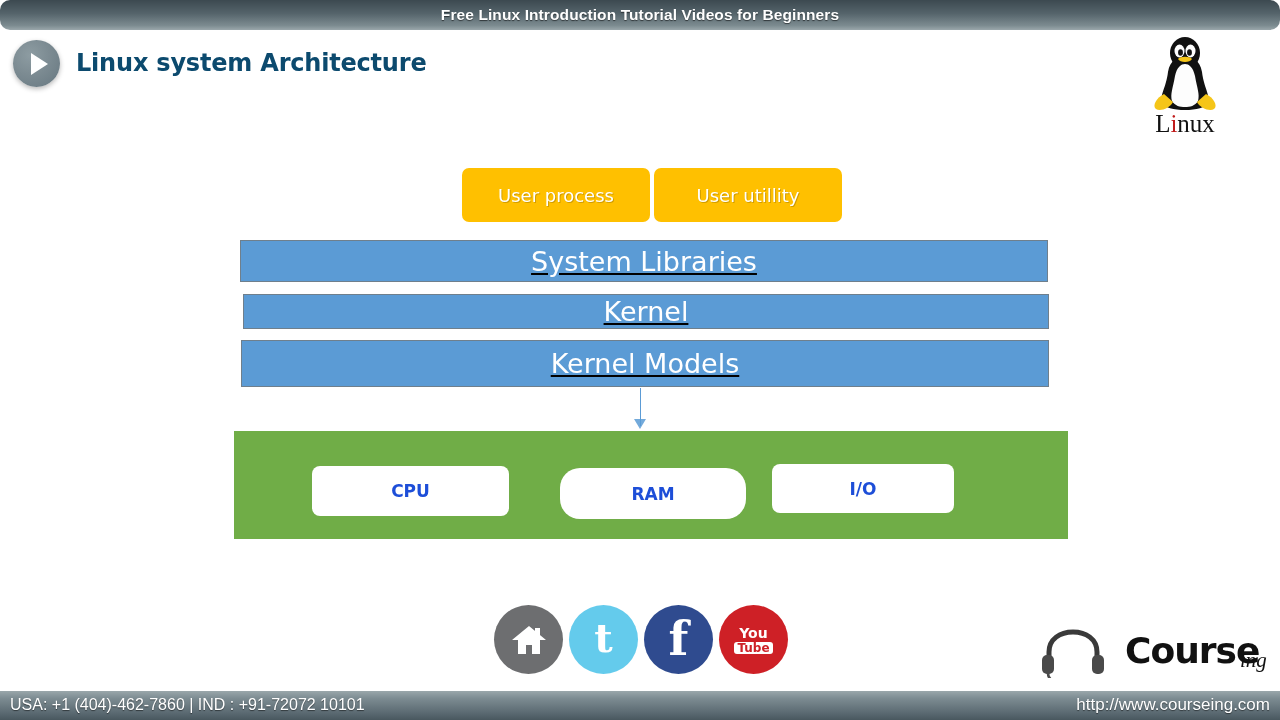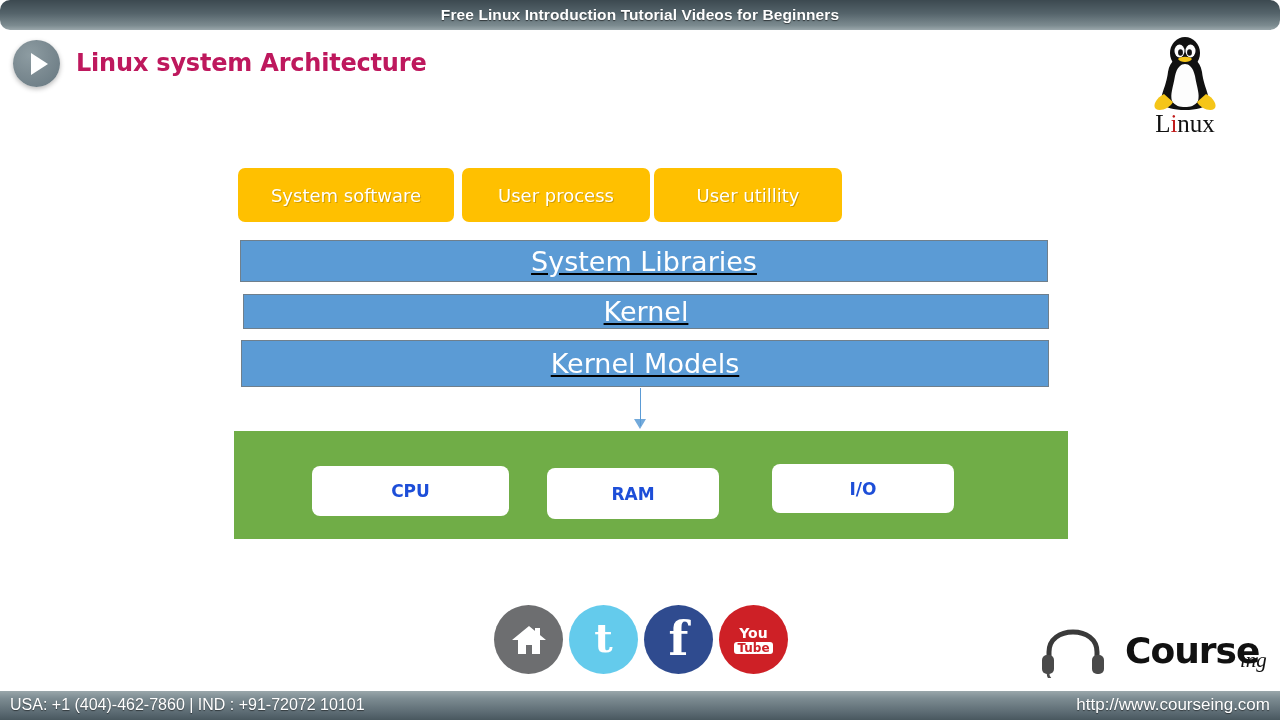--- a/index.html
+++ b/index.html
@@ -33,21 +33,21 @@
     display: flex; align-items: center; justify-content: center;
   }
   .play-btn .tri {
     width: 0; height: 0; margin-left: 5px;
     border-left: 17px solid #ffffff;
     border-top: 11px solid transparent;
     border-bottom: 11px solid transparent;
   }
   .slide-title {
     position: absolute; left: 76px; top: 49px;
-    font-size: 24px; font-weight: bold; color: #be185d;
+    font-size: 24px; font-weight: bold; color: #0c4a6e;
     font-family: "DejaVu Sans", sans-serif;
     letter-spacing: -0.2px;
   }
 
   
   .tux-wrap { position: absolute; left: 1142px; top: 36px; width: 86px; height: 100px; }
   .tux-word {
     position: absolute; left: 0; top: 74px; width: 86px;
     text-align: center; font-family: "Liberation Serif", serif;
     font-size: 25px; color: #111; letter-spacing: 0px;
@@ -102,21 +102,21 @@
   }
   .hwbox {
     position: absolute; background: #ffffff; border-radius: 8px;
     display: flex; align-items: center; justify-content: center;
   }
   .hwbox span {
     color: #1d4ed8; font-size: 17px; font-weight: bold;
     font-family: "DejaVu Sans", sans-serif;
   }
   .hw0 { left: 312px; top: 466px; width: 197px; height: 50px; }
-  .hw1 { left: 547px; top: 468px; width: 172px; height: 51px; }
+  .hw1 { left: 560px; top: 468px; width: 186px; height: 51px; border-radius: 20px; }
   .hw2 { left: 772px; top: 464px; width: 182px; height: 49px; }
 
   
   .social-row { position: absolute; left: 494px; top: 605px; width: 292px; height: 71px; }
   .sico {
     position: absolute; top: 0; width: 69px; height: 69px; border-radius: 50%;
     display: flex; align-items: center; justify-content: center;
   }
   .sico.home { left: 0;   background: #6d6e70; }
   .sico.tw   { left: 75px; background: #64cbec; }
@@ -195,23 +195,20 @@
       <ellipse cx="38.5" cy="16.5" rx="2.4" ry="3.2" fill="#111"></ellipse>
       <ellipse cx="47.5" cy="16.5" rx="2.4" ry="3.2" fill="#111"></ellipse>
       <path d="M36 23 C38 20 48 20 50 23 C48 27 38 27 36 23 Z" fill="#f5c518"></path>
       <path d="M22 58 C14 62 10 70 14 73 C18 76 28 72 31 66 Z" fill="#f5c518"></path>
       <path d="M64 58 C72 62 76 70 72 73 C68 76 58 72 55 66 Z" fill="#f5c518"></path>
     </svg>
     <div class="tux-word"><span>L</span><span class="dot">i</span><span>nux</span></div>
   </div>
 
   <div class="yellow-row">
-    <div class="ybox b0">
-      <span>System software</span>
-    </div>
     <div class="ybox b1">
       <span>User process</span>
     </div>
     <div class="ybox b2">
       <span>User utillity</span>
     </div>
   </div>
 
   <div class="blue-bar bb0">
     <span>System Libraries</span>

